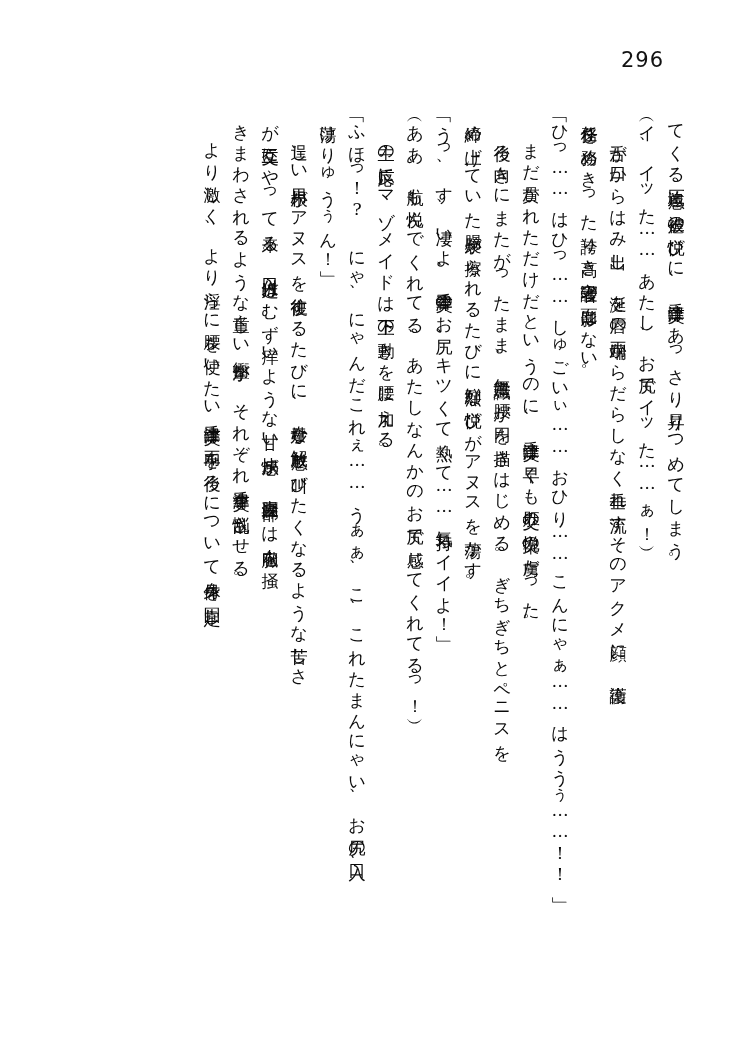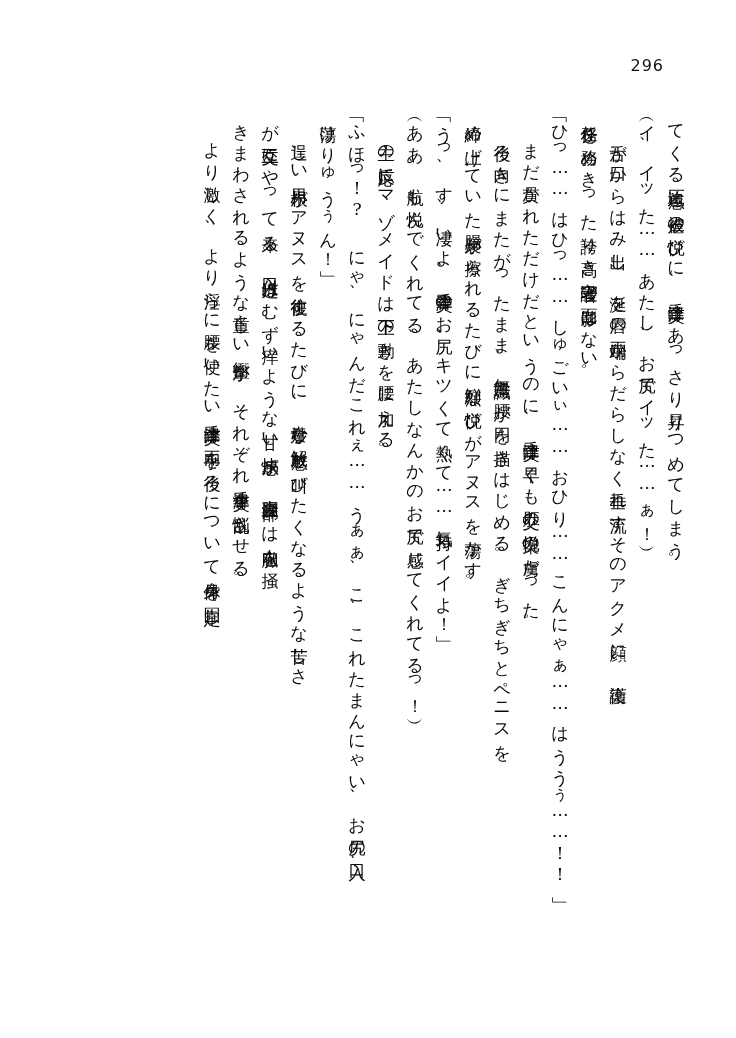--- a/index.html
+++ b/index.html
@@ -10,23 +10,23 @@
   .page {
     position: relative;
     width: 736px;
     height: 1038px;
     background: #ffffff;
     overflow: hidden;
     font-family: "DejaVu Serif", "Liberation Serif", serif;
   }
   .page-number {
     position: absolute;
-    top: 56px;
+    top: 48px;
     right: 72px;
-    font-size: 16px;
+    font-size: 21px;
     letter-spacing: 1px;
     color: #111;
     font-family: "DejaVu Sans", "Liberation Sans", sans-serif;
   }
   .body-text {
     position: absolute;
     top: 112px;
     left: 54px;
     right: 52px;
     height: 840px;

